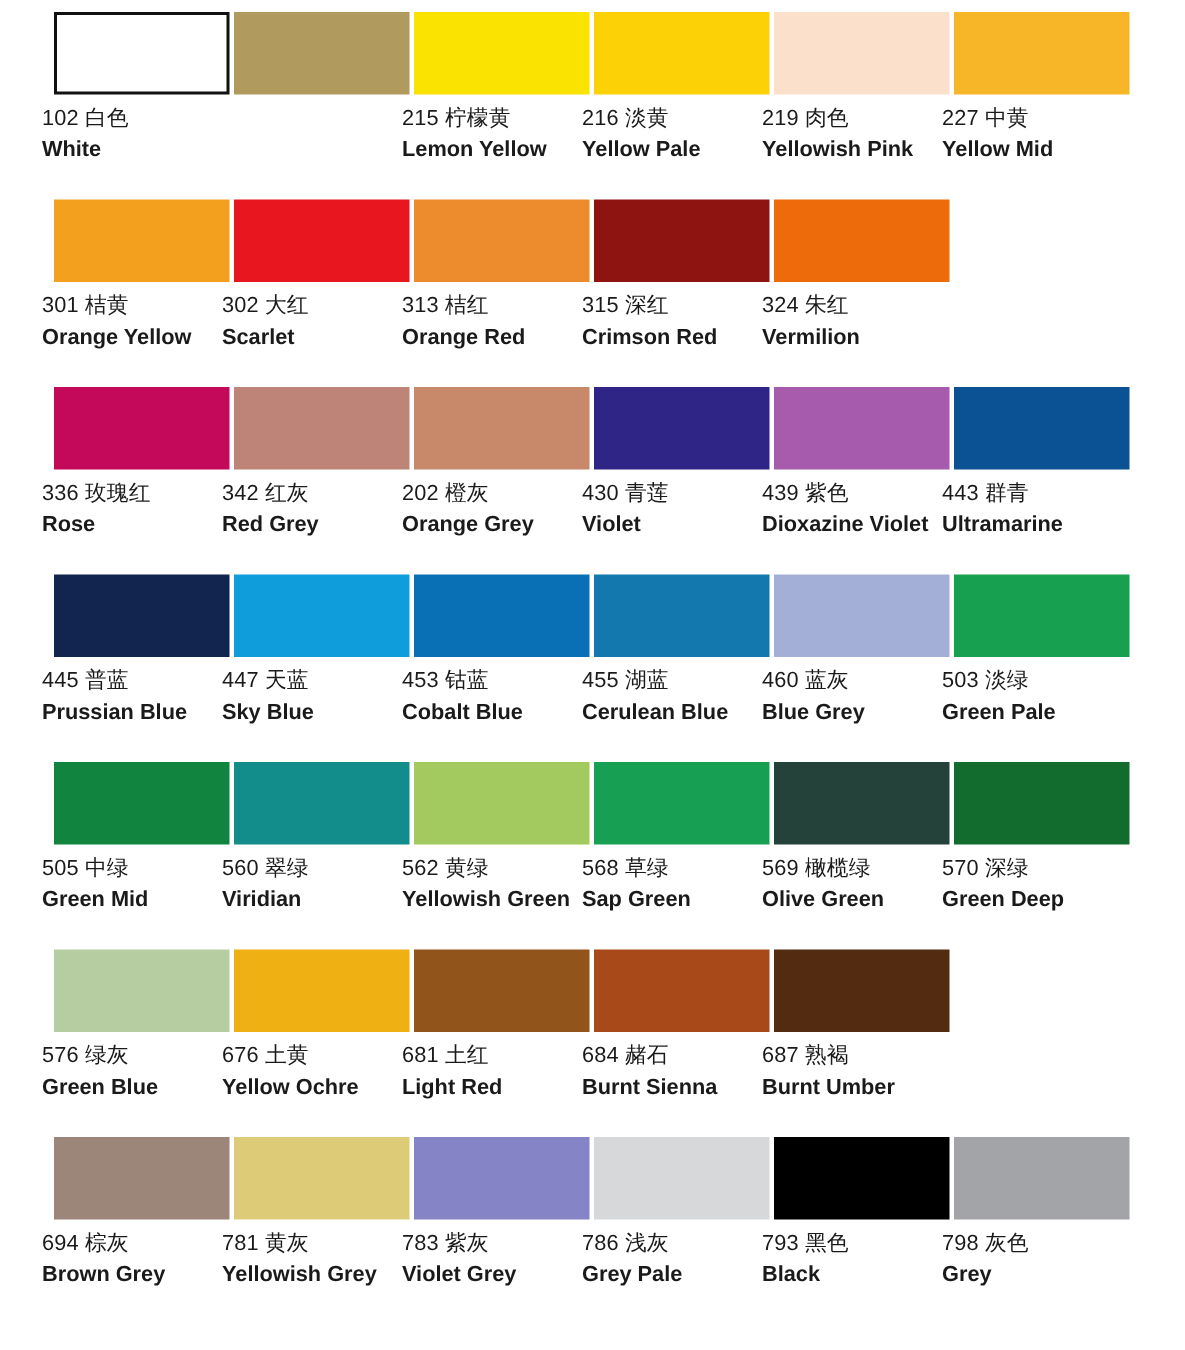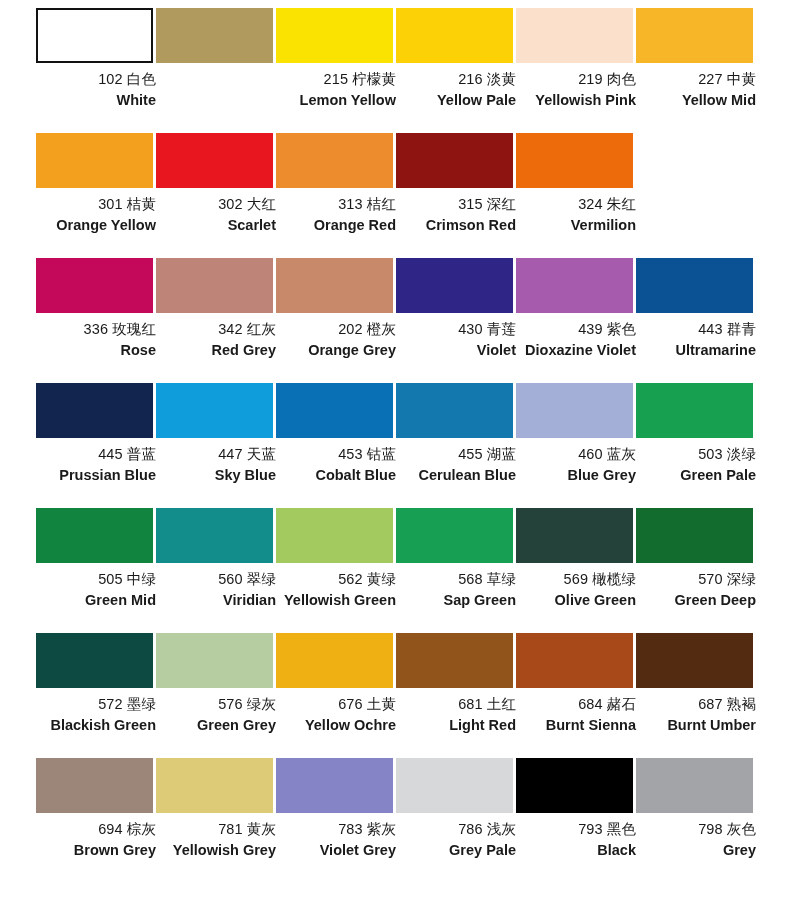--- a/index.html
+++ b/index.html
@@ -37,21 +37,21 @@
   .swatch-chip {
     width: 117px;
     height: 55px;
     box-sizing: border-box;
     flex: 0 0 auto;
   }
   .swatch-chip.outlined {
     border: 2px solid #111111;
   }
   .swatch-label {
-    text-align: right;
+    text-align: left;
     width: 128px;
     margin-left: -5px;
   }
   .label-cn {
     font-size: 14.5px;
     line-height: 21px;
     margin-top: 6px;
     white-space: nowrap;
     letter-spacing: 0.1px;
   }
@@ -271,31 +271,24 @@
       <div class="swatch-cell">
         <div class="swatch-chip" style="background-color: rgb(17, 108, 45);"></div>
         <div class="swatch-label">
           <div class="label-cn">570 深绿</div>
           <div class="label-en">Green Deep</div>
         </div>
       </div>
     </div>
     <div class="swatch-row">
       <div class="swatch-cell">
-        <div class="swatch-chip" style="background-color: rgb(13, 74, 66);"></div>
-        <div class="swatch-label">
-          <div class="label-cn">572 墨绿</div>
-          <div class="label-en">Blackish Green</div>
-        </div>
-      </div>
-      <div class="swatch-cell">
         <div class="swatch-chip" style="background-color: rgb(181, 205, 160);"></div>
         <div class="swatch-label">
           <div class="label-cn">576 绿灰</div>
-          <div class="label-en">Green Grey</div>
+          <div class="label-en">Green Blue</div>
         </div>
       </div>
       <div class="swatch-cell">
         <div class="swatch-chip" style="background-color: rgb(238, 176, 19);"></div>
         <div class="swatch-label">
           <div class="label-cn">676 土黄</div>
           <div class="label-en">Yellow Ochre</div>
         </div>
       </div>
       <div class="swatch-cell">

